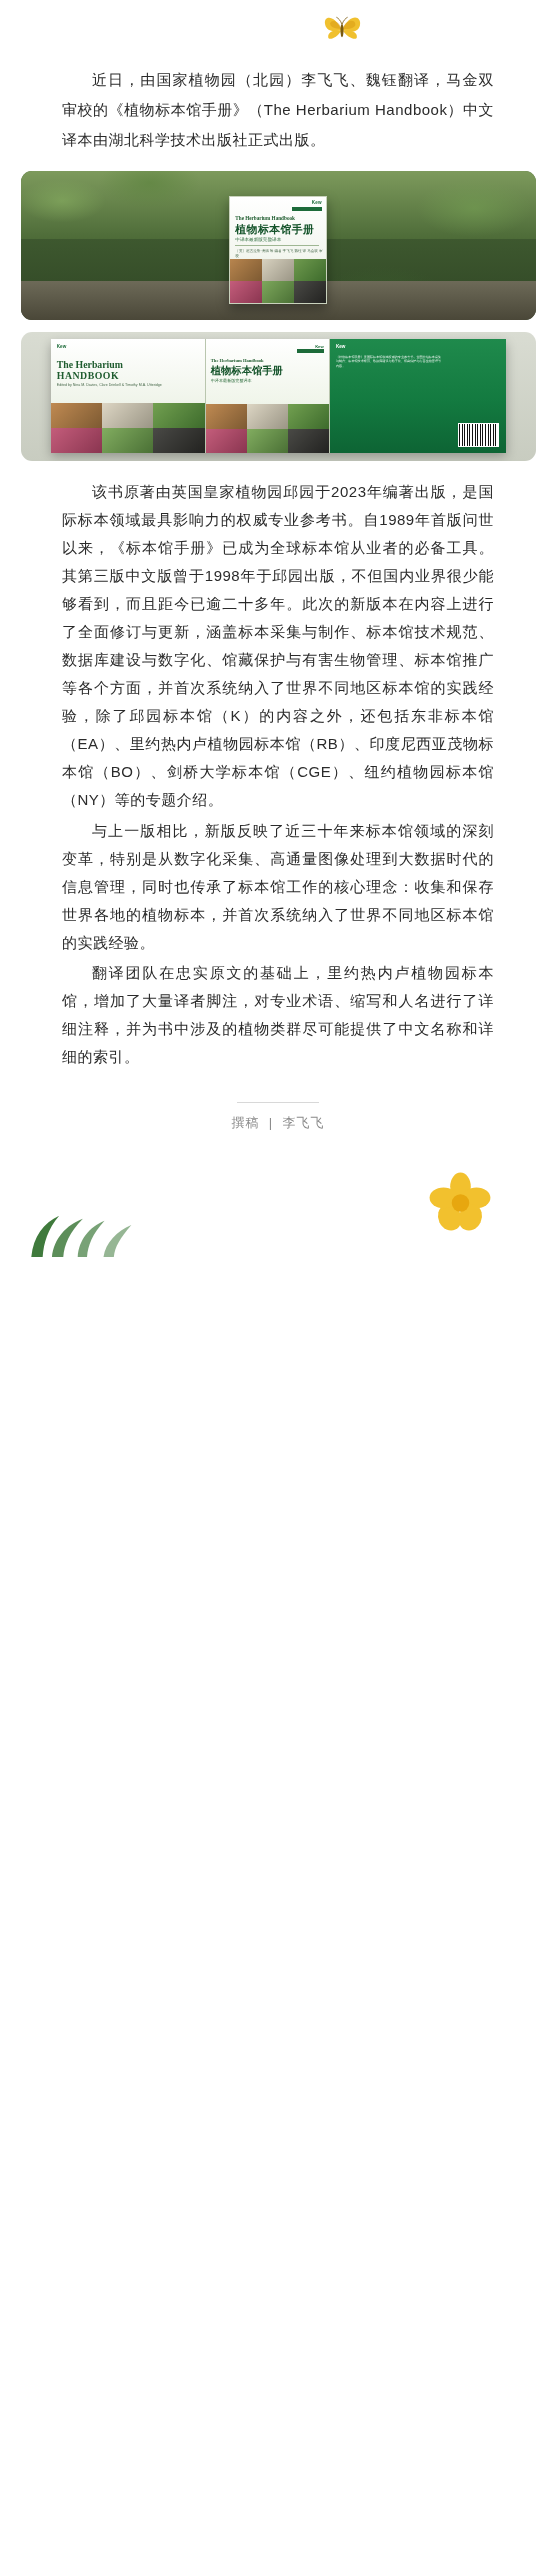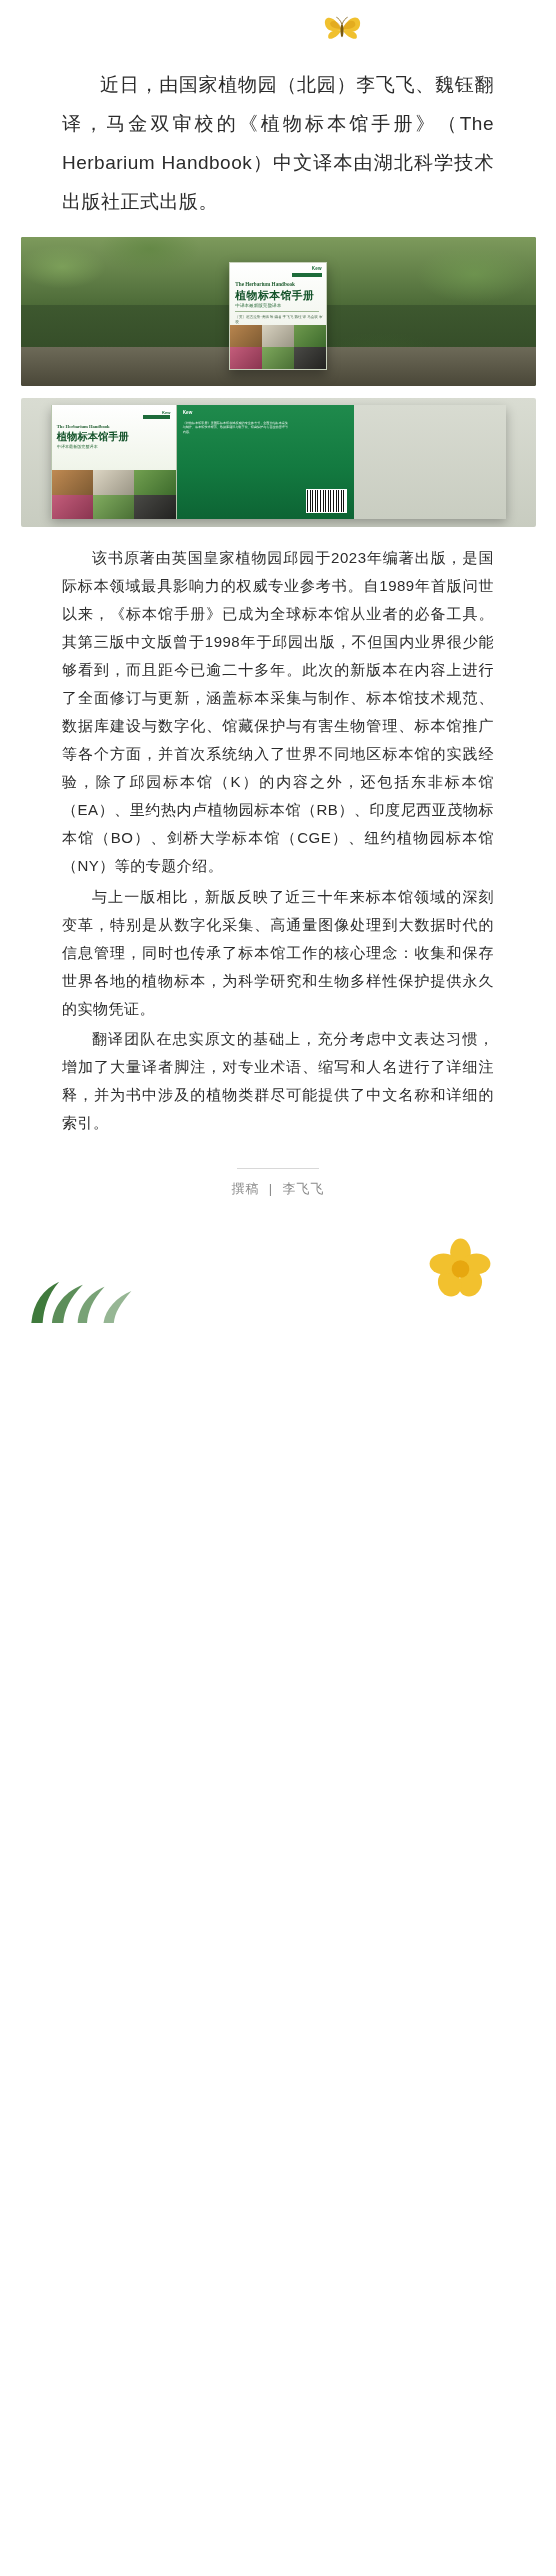--- a/index.html
+++ b/index.html
@@ -34,34 +34,34 @@
     height: 41px;
   }
 
   
   .intro {
     padding: 0 62px 0 62px;
     margin-top: 3.1px;
   }
   .intro p {
     margin: 0;
-    font-size: 19px;
-    line-height: 39px;
+    font-size: 15px;
+    line-height: 30px;
     color: #2b2b2b;
     text-align: justify;
     text-justify: inter-ideograph;
     text-indent: 2em;
     letter-spacing: 0.5px;
   }
 
   
   .figure {
     margin: 15.5px 20.6px 0 20.6px;
     width: 515px;
-    border-radius: 2px;
+    border-radius: 11px;
     overflow: hidden;
     position: relative;
   }
   .figure-1 { height: 149px; }
   .figure-2 { height: 129px; margin-top: 12.4px; }
 
   
   .photo1 {
     position: absolute;
     inset: 0;
@@ -337,20 +337,35 @@
           <i></i>
         </div>
       </div>
     </div>
   </div>
 
   <div class="figure figure-2">
     <div class="photo2">
       <div class="spread">
 
+        <div class="panel panel-back">
+          <div class="kew">Kew</div>
+          <div class="t1">The Herbarium</div>
+          <div class="t2">HANDBOOK</div>
+          <div class="t3">Edited by Nina M. Davies, Clare Drinkell
+&amp; Timothy M.A. Utteridge</div>
+          <div class="tiles">
+            <i></i>
+            <i></i>
+            <i></i>
+            <i></i>
+            <i></i>
+            <i></i>
+          </div>
+        </div>
 
         <div class="panel panel-mid">
           <div class="kew">Kew</div>
           <div class="kew-bar"></div>
           <div class="en">The Herbarium Handbook</div>
           <div class="cn">植物标本馆手册</div>
           <div class="sub">中译本最新版完整译本</div>
           <div class="tiles">
             <i></i>
             <i></i>
@@ -366,22 +381,22 @@
           <div class="blurb">《植物标本馆手册》是国际标本馆领域权威的专业参考书，全面介绍标本采集与制作、标本馆技术规范、数据库建设与数字化、馆藏保护与有害生物管理等内容。</div>
           <div class="barcode"></div>
         </div>
 
       </div>
     </div>
   </div>
 
   <div class="body-copy">
     <p>该书原著由英国皇家植物园邱园于2023年编著出版，是国际标本领域最具影响力的权威专业参考书。自1989年首版问世以来，《标本馆手册》已成为全球标本馆从业者的必备工具。其第三版中文版曾于1998年于邱园出版，不但国内业界很少能够看到，而且距今已逾二十多年。此次的新版本在内容上进行了全面修订与更新，涵盖标本采集与制作、标本馆技术规范、数据库建设与数字化、馆藏保护与有害生物管理、标本馆推广等各个方面，并首次系统纳入了世界不同地区标本馆的实践经验，除了邱园标本馆（K）的内容之外，还包括东非标本馆（EA）、里约热内卢植物园标本馆（RB）、印度尼西亚茂物标本馆（BO）、剑桥大学标本馆（CGE）、纽约植物园标本馆（NY）等的专题介绍。</p>
-    <p>与上一版相比，新版反映了近三十年来标本馆领域的深刻变革，特别是从数字化采集、高通量图像处理到大数据时代的信息管理，同时也传承了标本馆工作的核心理念：收集和保存世界各地的植物标本，为科学研究和生物多样性保护提供永久的实物凭证。</p>
-    <p>翻译团队在忠实原文的基础上，充分考虑中文表达习惯，增加了大量译者脚注，对专业术语、缩写和人名进行了详细注释，并为书中涉及的植物类群尽可能提供了中文名称和详细的索引。</p>
+    <p>与上一版相比，新版反映了近三十年来标本馆领域的深刻变革，特别是从数字化采集、高通量图像处理到大数据时代的信息管理，同时也传承了标本馆工作的核心理念：收集和保存世界各地的植物标本，并首次系统纳入了世界不同地区标本馆的实践经验。</p>
+    <p>翻译团队在忠实原文的基础上，里约热内卢植物园标本馆，增加了大量译者脚注，对专业术语、缩写和人名进行了详细注释，并为书中涉及的植物类群尽可能提供了中文名称和详细的索引。</p>
   </div>
 
   <div class="credits">
     <div class="credit-rule"></div>
     <div>
       <span>撰稿</span>
       <span>&nbsp;|&nbsp;</span>
       <span>李飞飞</span>
     </div>
   </div>

